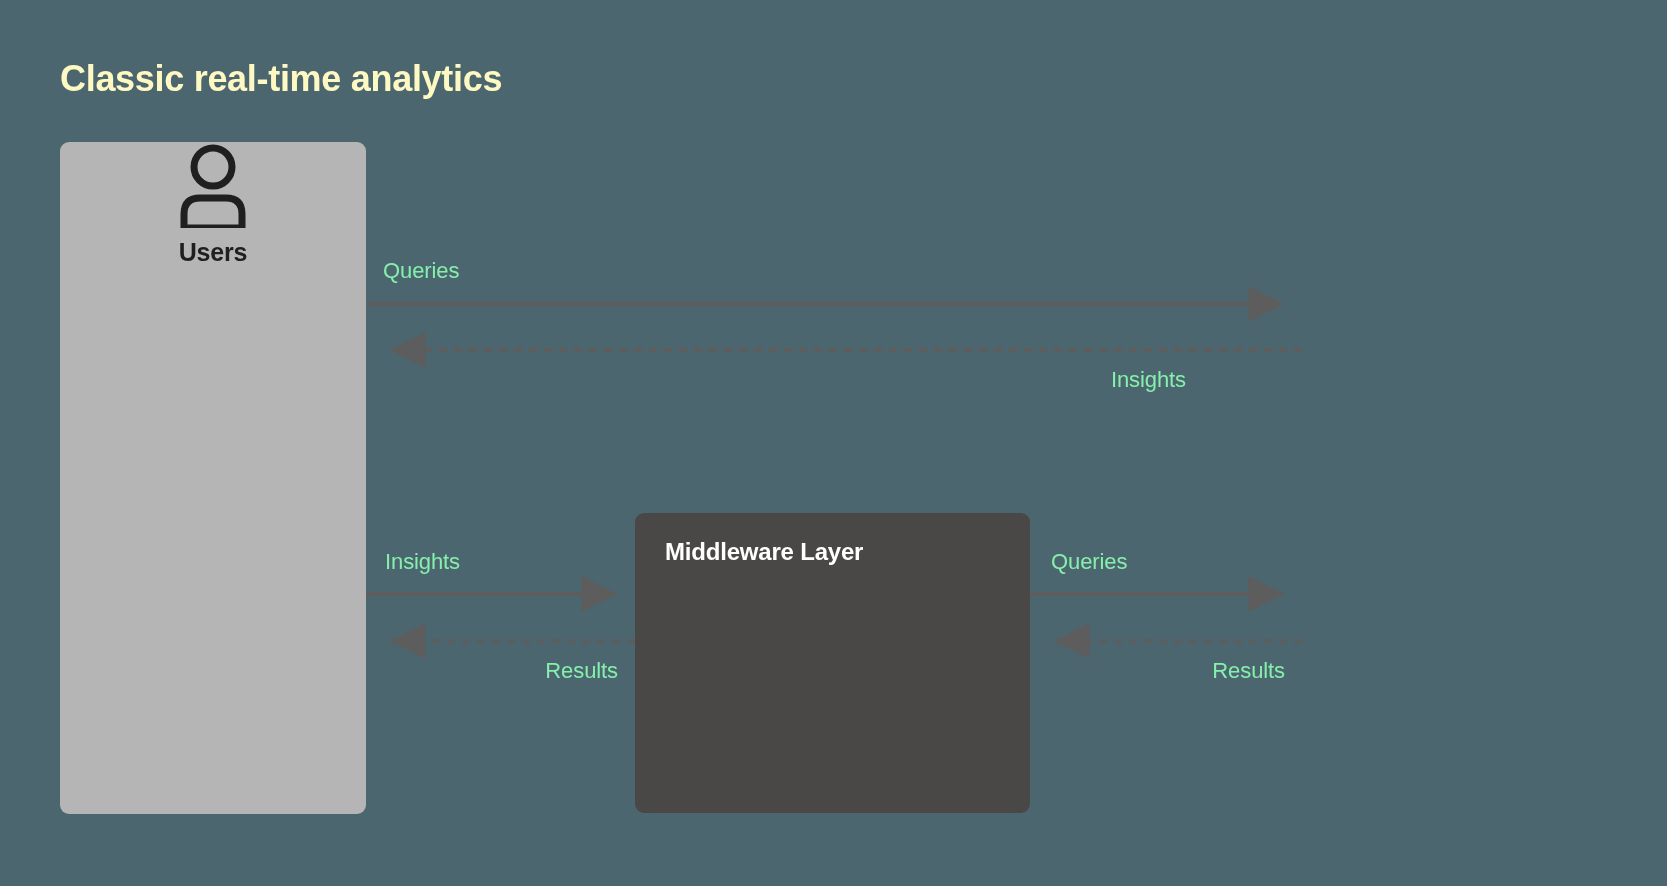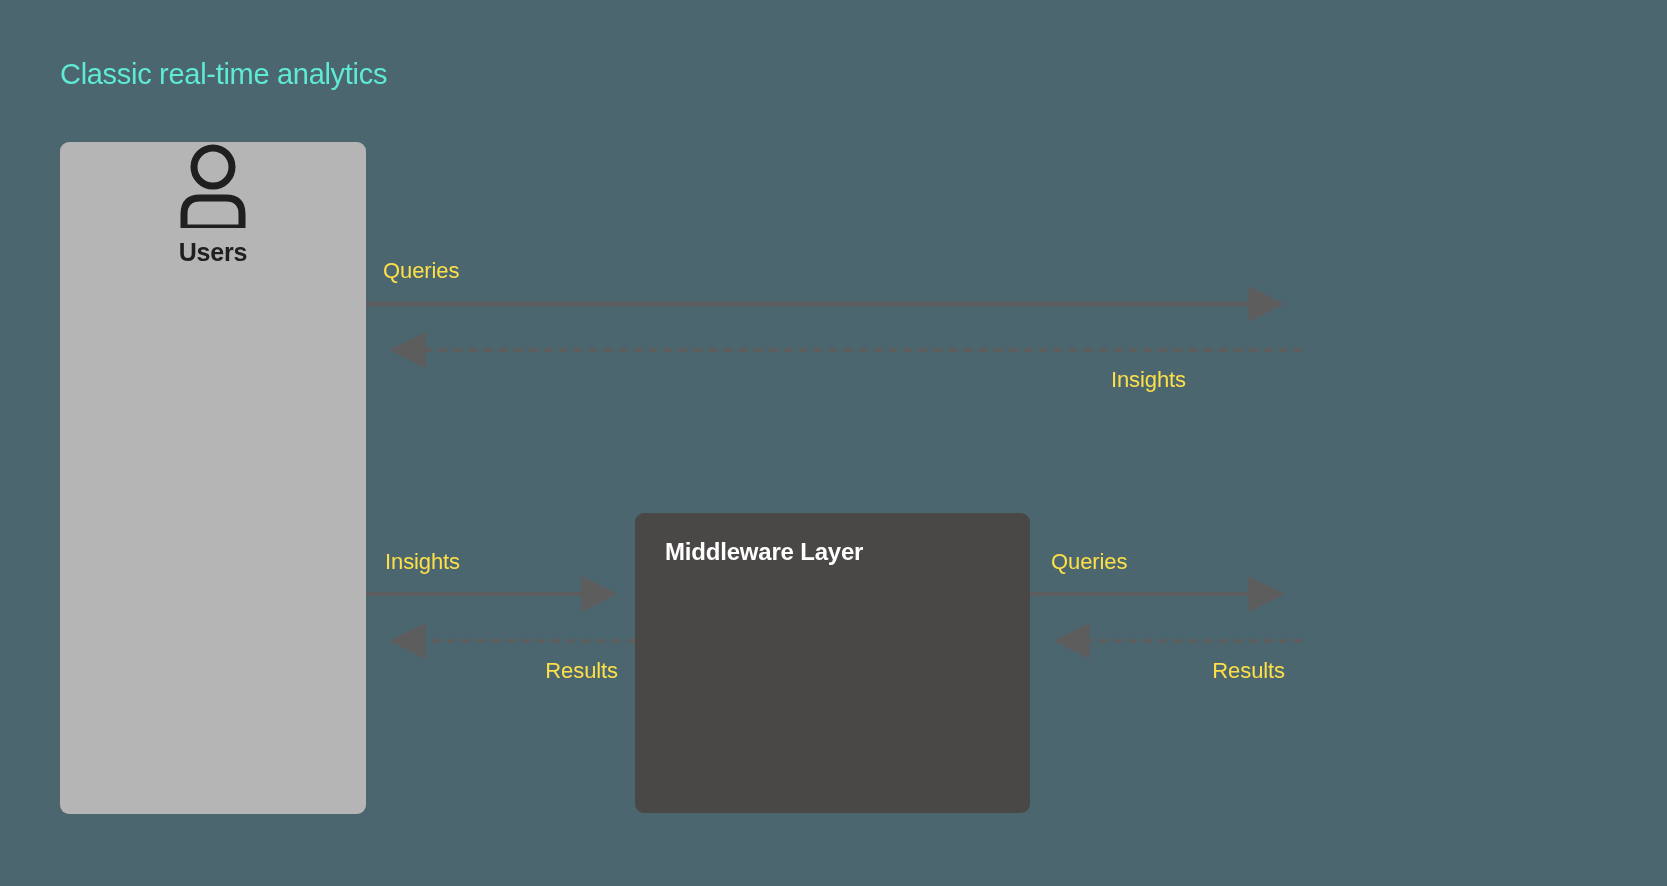--- a/index.html
+++ b/index.html
@@ -17,23 +17,23 @@
     position: relative;
     width: 1667px;
     height: 886px;
   }
 
   
   .title {
     position: absolute;
     left: 60px;
     top: 58px;
-    font-size: 29px;
-    font-weight: normal;
-    color: #5eead4;
+    font-size: 36px;
+    font-weight: bold;
+    color: #fef9c3;
     letter-spacing: -0.3px;
     white-space: nowrap;
   }
 
   
   .node {
     position: absolute;
     box-sizing: border-box;
   }
   .node-users {
@@ -107,21 +107,21 @@
     top: 0;
     width: 1667px;
     height: 886px;
     pointer-events: none;
   }
 
   
   .edge-label {
     position: absolute;
     font-size: 22px;
-    color: #fde047;
+    color: #86efac;
     white-space: nowrap;
     letter-spacing: -0.1px;
   }
   .lbl-queries-top   { left: 383px;  top: 258px; }
   .lbl-insights      { left: 1186px; top: 367px; text-align: right; transform: translateX(-100%); }
   .lbl-requests      { left: 385px;  top: 549px; }
   .lbl-results-left  { left: 618px;  top: 658px; text-align: right; transform: translateX(-100%); }
   .lbl-queries-mid   { left: 1051px; top: 549px; }
   .lbl-results-right { left: 1285px; top: 658px; text-align: right; transform: translateX(-100%); }
 </style>

